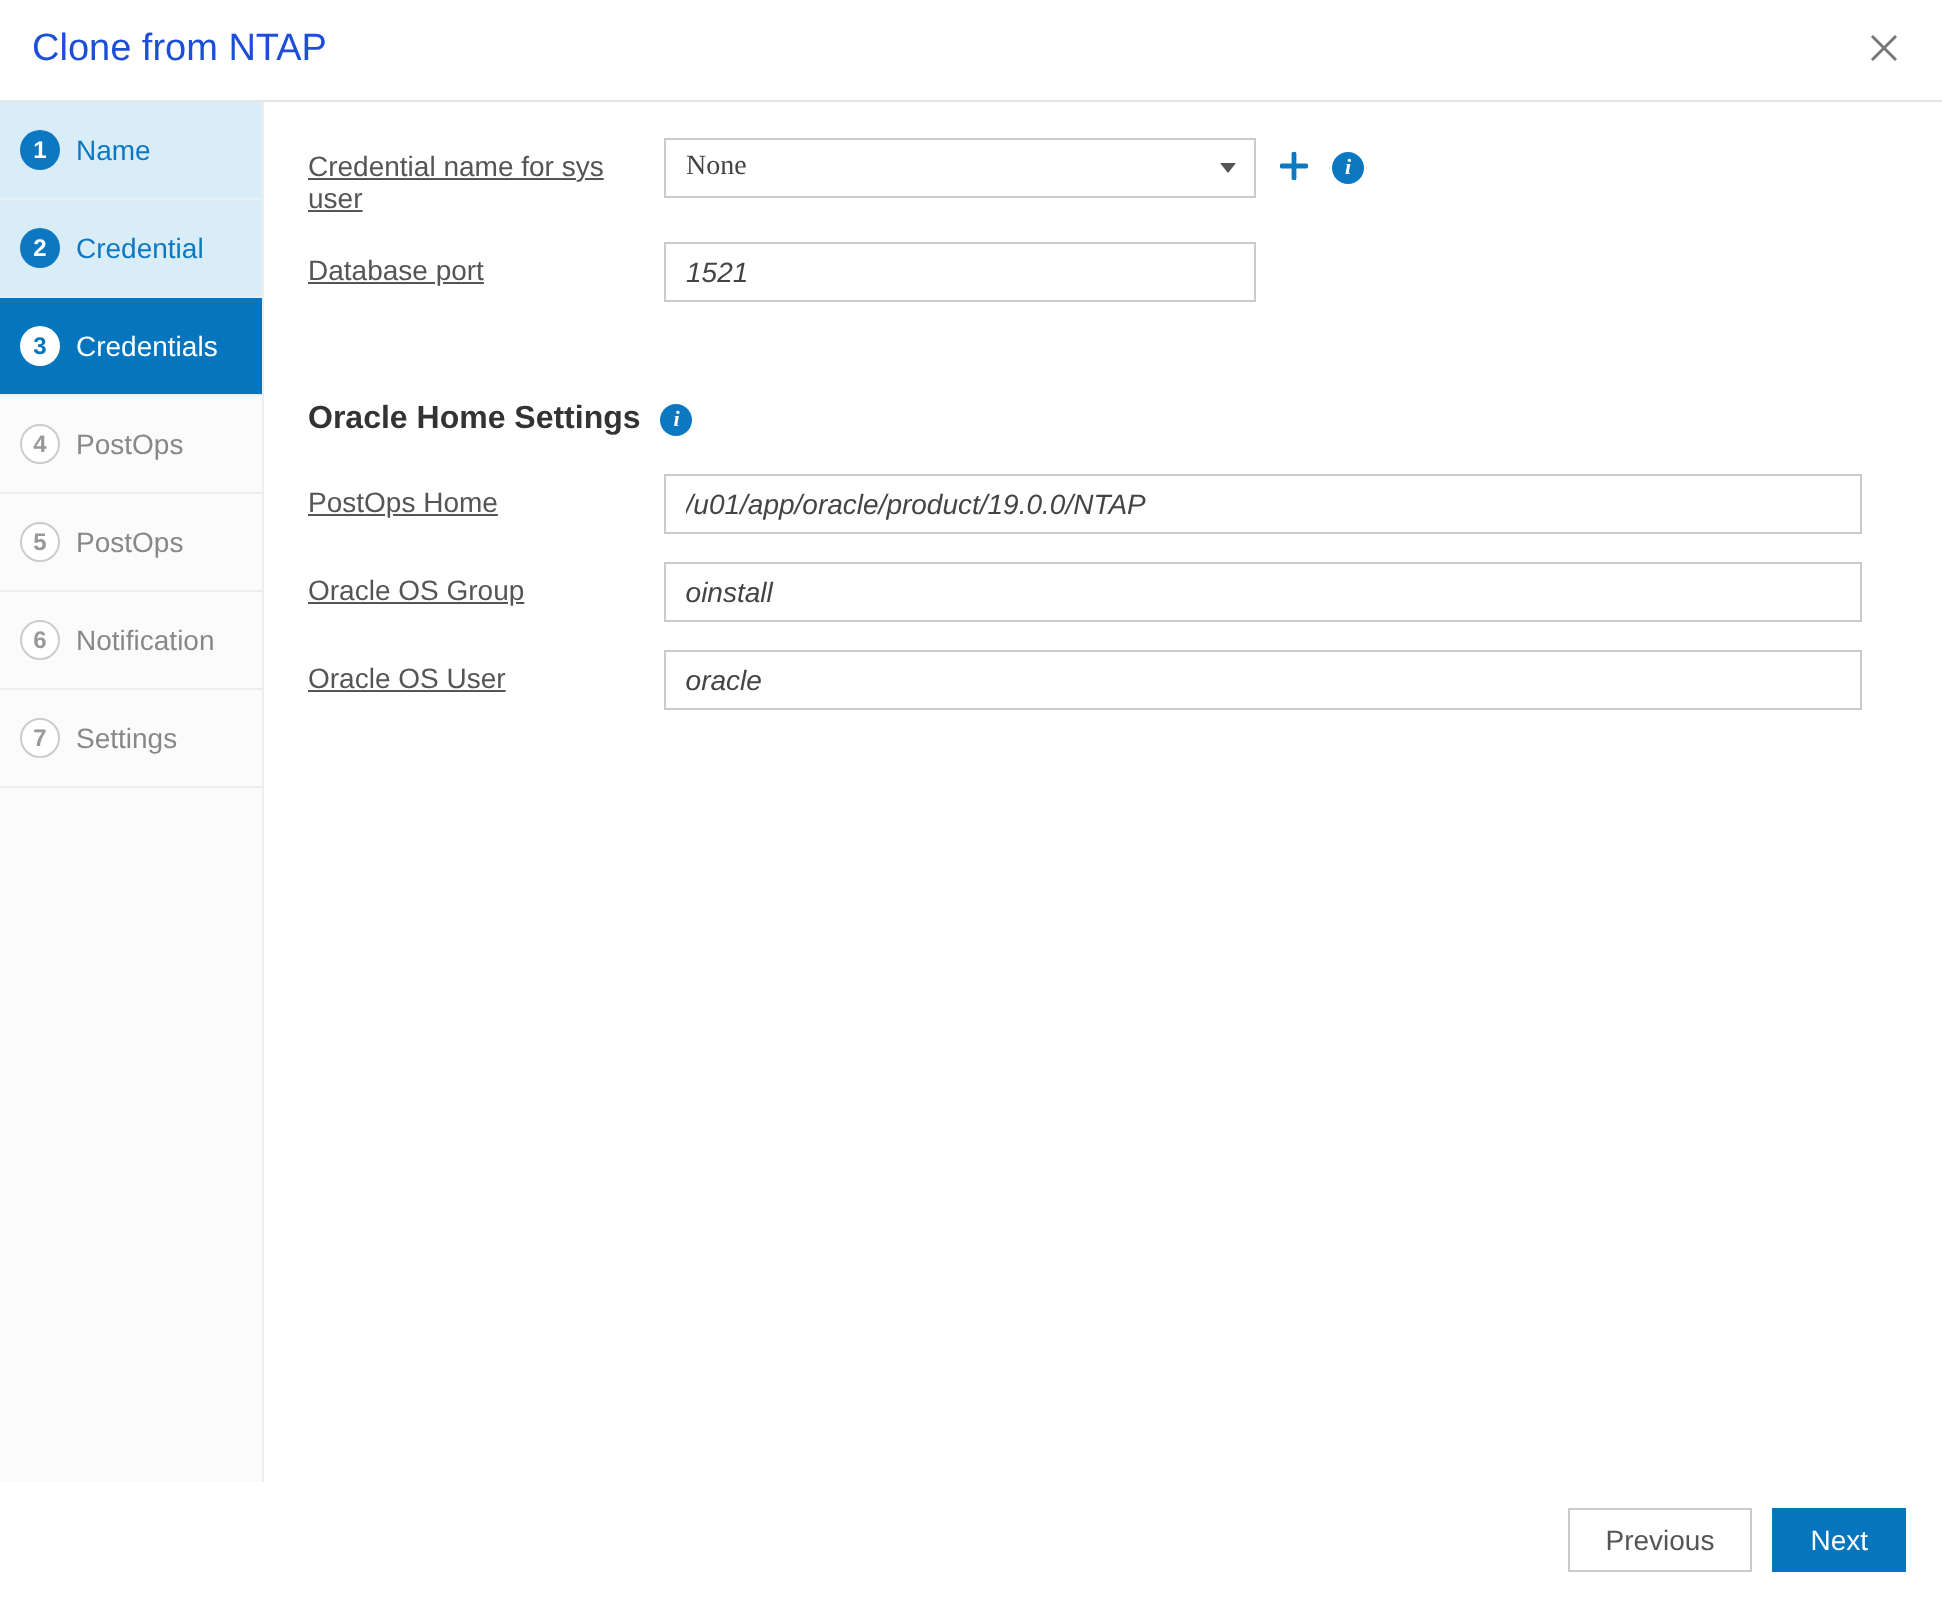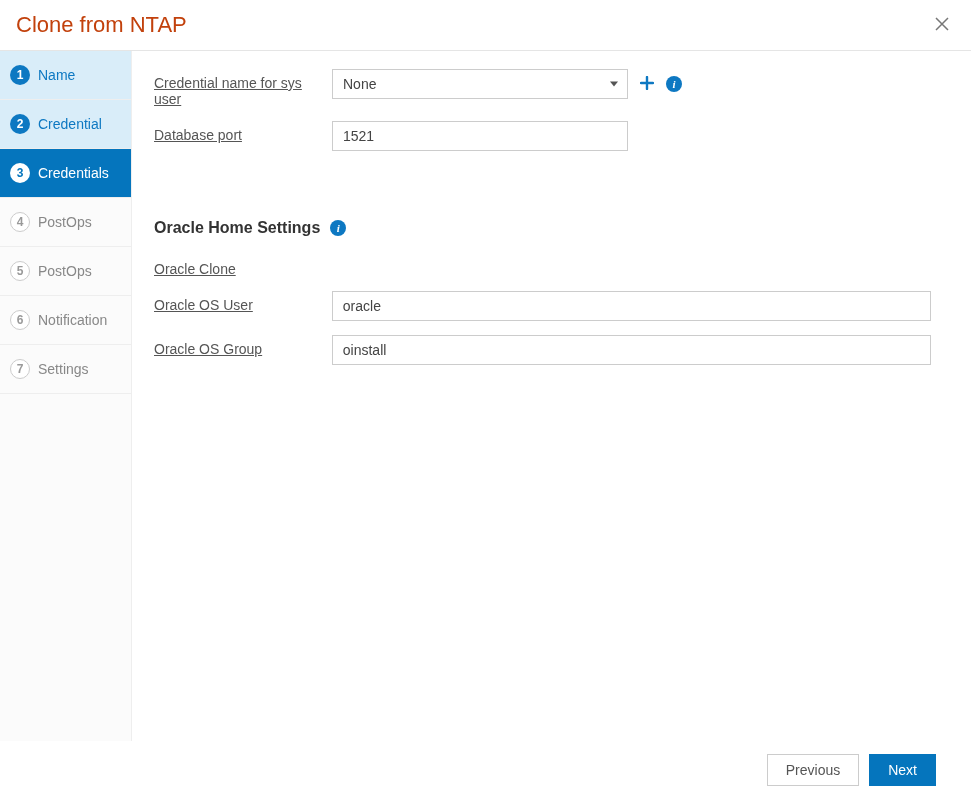--- a/index.html
+++ b/index.html
@@ -18,23 +18,23 @@
       position: relative;
     }
     .header {
       display: flex;
       justify-content: space-between;
       align-items: center;
       padding: 12px 18px 12px 16px;
       border-bottom: 1px solid #e5e5e5;
     }
     .header-title {
-      font-size: 22px;
+      font-size: 19px;
       font-weight: 400;
-      color: #c2410c;
+      color: #1d4ed8;
     }
     .close-icon {
       font-size: 18px;
       color: #777;
       cursor: pointer;
       padding: 4px;
       line-height: 1;
     }
     .body {
       display: flex;
@@ -98,21 +98,21 @@
     .section-title {
       font-size: 16px;
       font-weight: 600;
       color: #333;
       margin-bottom: 18px;
       display: flex;
       align-items: center;
       gap: 10px;
     }
     .section-title.second {
-      margin-top: 68px;
+      margin-top: 50px;
     }
     .info-icon {
       display: inline-flex;
       align-items: center;
       justify-content: center;
       width: 16px;
       height: 16px;
       border-radius: 50%;
       background: #0d78c2;
       color: #fff;
@@ -150,20 +150,21 @@
       height: 30px;
       border: 1px solid #ccc;
       background: #fff;
       padding: 0 28px 0 10px;
       font-size: 14px;
       color: #444;
       appearance: none;
       display: flex;
       align-items: center;
       cursor: pointer;
+      font-family: Liberation Serif, serif;
     }
     .select-caret {
       position: absolute;
       right: 10px;
       top: 50%;
       transform: translateY(-50%);
       pointer-events: none;
       width: 0;
       height: 0;
       border-left: 4px solid transparent;
@@ -177,32 +178,33 @@
       cursor: pointer;
       line-height: 1;
     }
     input.text-input {
       height: 30px;
       border: 1px solid #ccc;
       padding: 0 10px;
       font-size: 14px;
       color: #444;
       background: #fff;
+      font-style: italic;
     }
     input.text-input.small {
       width: 296px;
     }
     input.text-input.wide {
       width: 600px;
     }
     .footer {
       position: absolute;
       bottom: 0;
       left: 0;
-      right: 17px;
+      right: 0;
       height: 58px;
       display: flex;
       justify-content: flex-end;
       align-items: center;
       gap: 10px;
       padding: 0 18px;
       background: #fff;
     }
     .btn {
       height: 32px;
@@ -290,31 +292,32 @@
       <div class="form-label">Database port</div>
       <input class="text-input small" type="text" value="1521" style="">
     </div>
 
     <div class="section-title second">
       <span>Oracle Home Settings</span>
       <span class="info-icon">i</span>
     </div>
 
     <div class="form-row">
-      <div class="form-label">Oracle Clone</div>
+      <div class="form-label">PostOps Home</div>
+      <input class="text-input wide" type="text" value="/u01/app/oracle/product/19.0.0/NTAP" style="">
+    </div>
+
+    <div class="form-row">
+      <div class="form-label">Oracle OS Group</div>
+      <input class="text-input wide" type="text" value="oinstall" style="">
     </div>
 
     <div class="form-row">
       <div class="form-label">Oracle OS User</div>
       <input class="text-input wide" type="text" value="oracle" style="">
-    </div>
-
-    <div class="form-row">
-      <div class="form-label">Oracle OS Group</div>
-      <input class="text-input wide" type="text" value="oinstall" style="">
     </div>
   </div>
 </div>
 
 <div class="footer">
   <button class="btn btn-secondary">Previous</button>
   <button class="btn btn-primary">Next</button>
 </div>
 
 </body></html>

